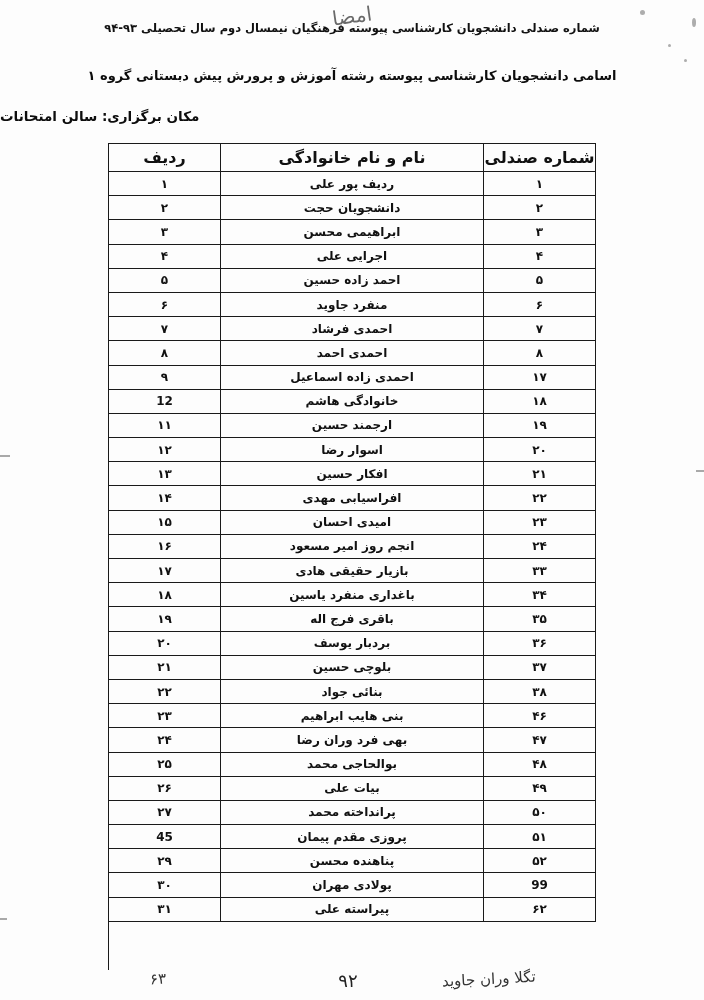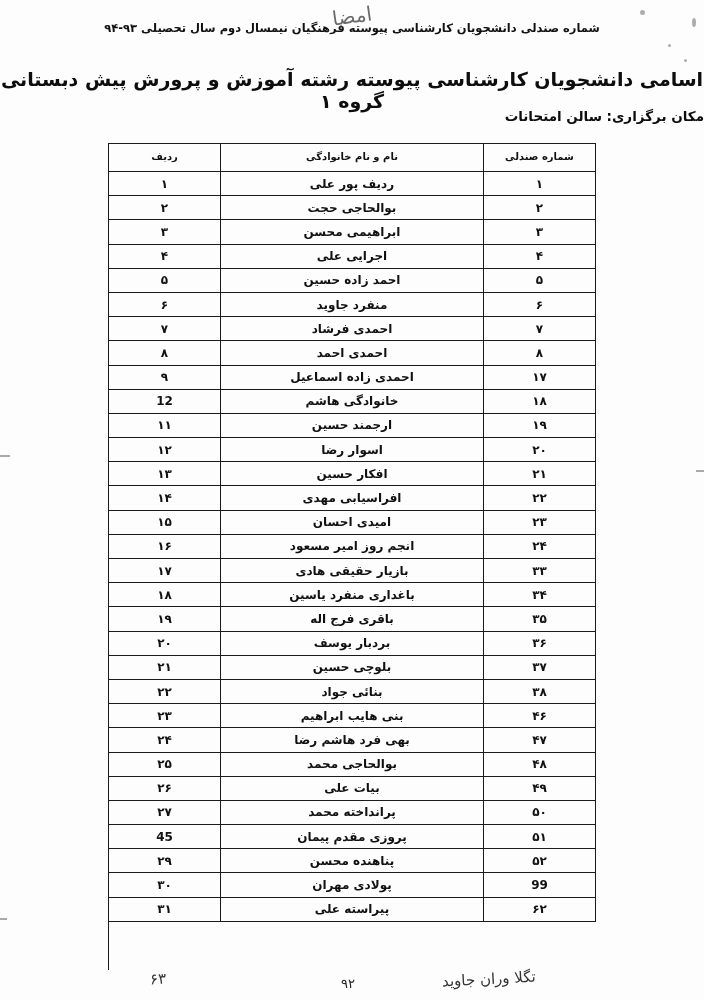--- a/index.html
+++ b/index.html
@@ -51,30 +51,30 @@
     opacity: .75;
     font-family: "DejaVu Serif", serif;
     pointer-events: none;
   }
   .title1 {
     position: absolute;
     top: 68px;
     right: 0;
     left: 0;
     text-align: center;
-    font-size: 19px;
+    font-size: 13px;
     font-weight: bold;
     color: #0d0d0d;
   }
   .title2 {
     position: absolute;
     top: 108px;
     right: 0;
     left: 0;
-    text-align: right;
+    text-align: left;
     font-size: 13.5px;
     font-weight: bold;
     color: #0d0d0d;
   }
   .table-wrap {
     position: absolute;
     top: 143px;
     left: 108px;
     right: 108px;
   }
@@ -87,21 +87,21 @@
   table.seating td {
     border: 1px solid #1a1a1a;
     text-align: center;
     font-size: 12px;
     font-weight: bold;
     height: 23.2px;
     padding: 0;
     color: #111;
   }
   table.seating th {
-    font-size: 10px;
+    font-size: 16px;
     height: 27px;
     line-height: 1.25;
     vertical-align: middle;
   }
   col.c-seat { width: 23%; }
   col.c-name { width: 54%; }
   col.c-row  { width: 23%; }
   .name-cell {
     font-size: 12.5px;
   }
@@ -113,21 +113,21 @@
     width: 0;
     border-left: 1px solid #1a1a1a;
     height: 827px;
   }
   .footer-note {
     position: absolute;
     bottom: 8px;
     left: 0;
     right: 8px;
     text-align: center;
-    font-size: 13px;
+    font-size: 18px;
     color: #222;
     font-family: Liberation Serif, serif;
   }
   .sig-left {
     position: absolute;
     bottom: 12px;
     left: 150px;
     font-size: 15px;
     color: #333;
     font-family: "DejaVu Serif", serif;
@@ -185,21 +185,21 @@
         </tr>
       </thead>
       <tbody id="seating-body">
           <tr>
             <td>۱</td>
             <td class="name-cell">ردیف پور علی</td>
             <td>۱</td>
           </tr>
           <tr>
             <td>۲</td>
-            <td class="name-cell">بوالحاجی حجت</td>
+            <td class="name-cell">دانشجویان حجت</td>
             <td>۲</td>
           </tr>
           <tr>
             <td>۳</td>
             <td class="name-cell">ابراهیمی محسن</td>
             <td>۳</td>
           </tr>
           <tr>
             <td>۴</td>
             <td class="name-cell">اجرایی علی</td>
@@ -295,21 +295,21 @@
             <td class="name-cell">بنائی جواد</td>
             <td>۲۲</td>
           </tr>
           <tr>
             <td>۴۶</td>
             <td class="name-cell">بنی هایب ابراهیم</td>
             <td>۲۳</td>
           </tr>
           <tr>
             <td>۴۷</td>
-            <td class="name-cell">بهی فرد هاشم رضا</td>
+            <td class="name-cell">بهی فرد وران رضا</td>
             <td>۲۴</td>
           </tr>
           <tr>
             <td>۴۸</td>
             <td class="name-cell">بوالحاجی محمد</td>
             <td>۲۵</td>
           </tr>
           <tr>
             <td>۴۹</td>
             <td class="name-cell">بیات علی</td>

